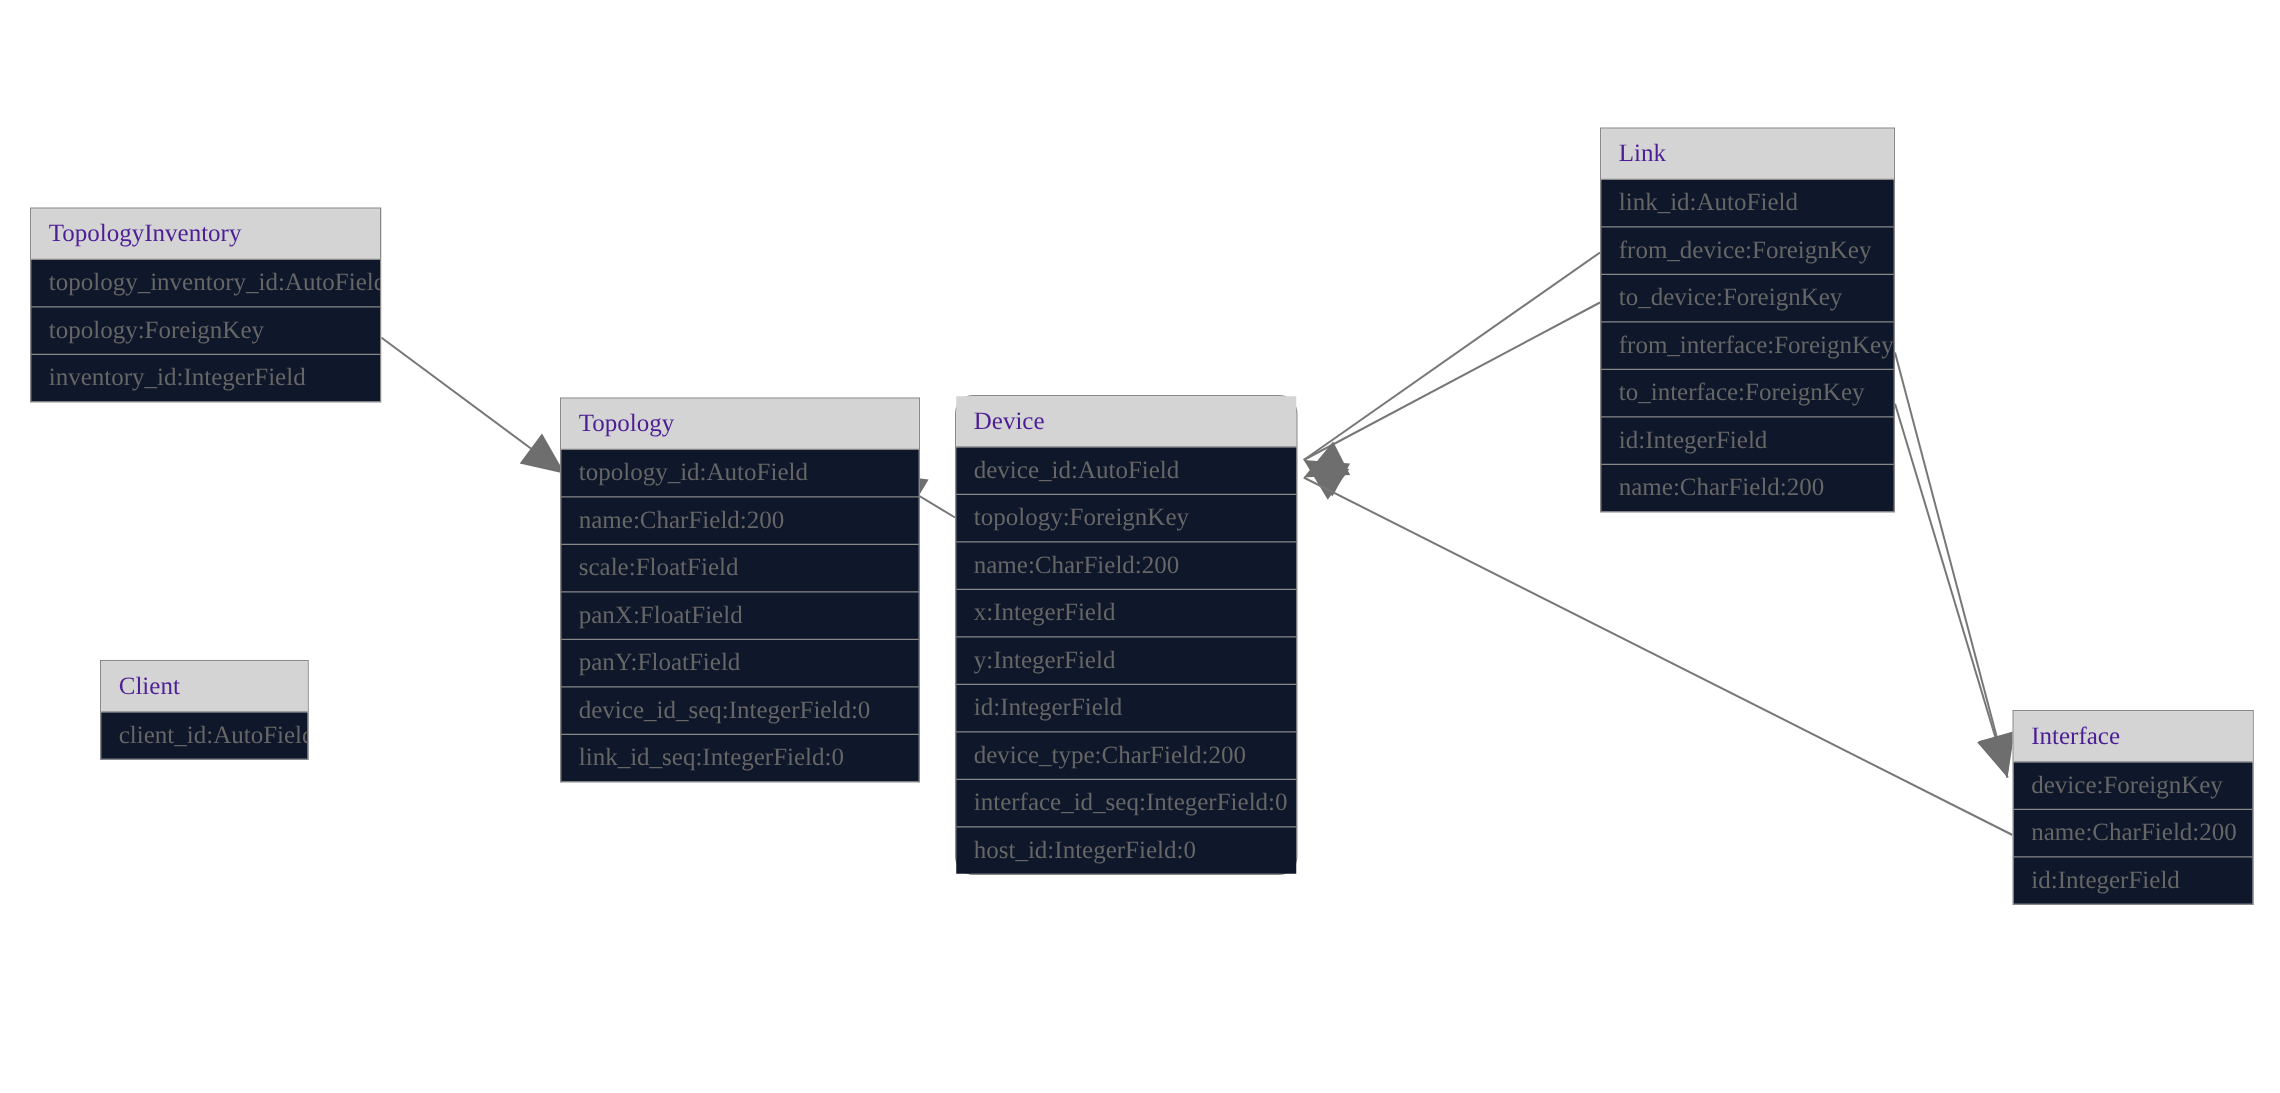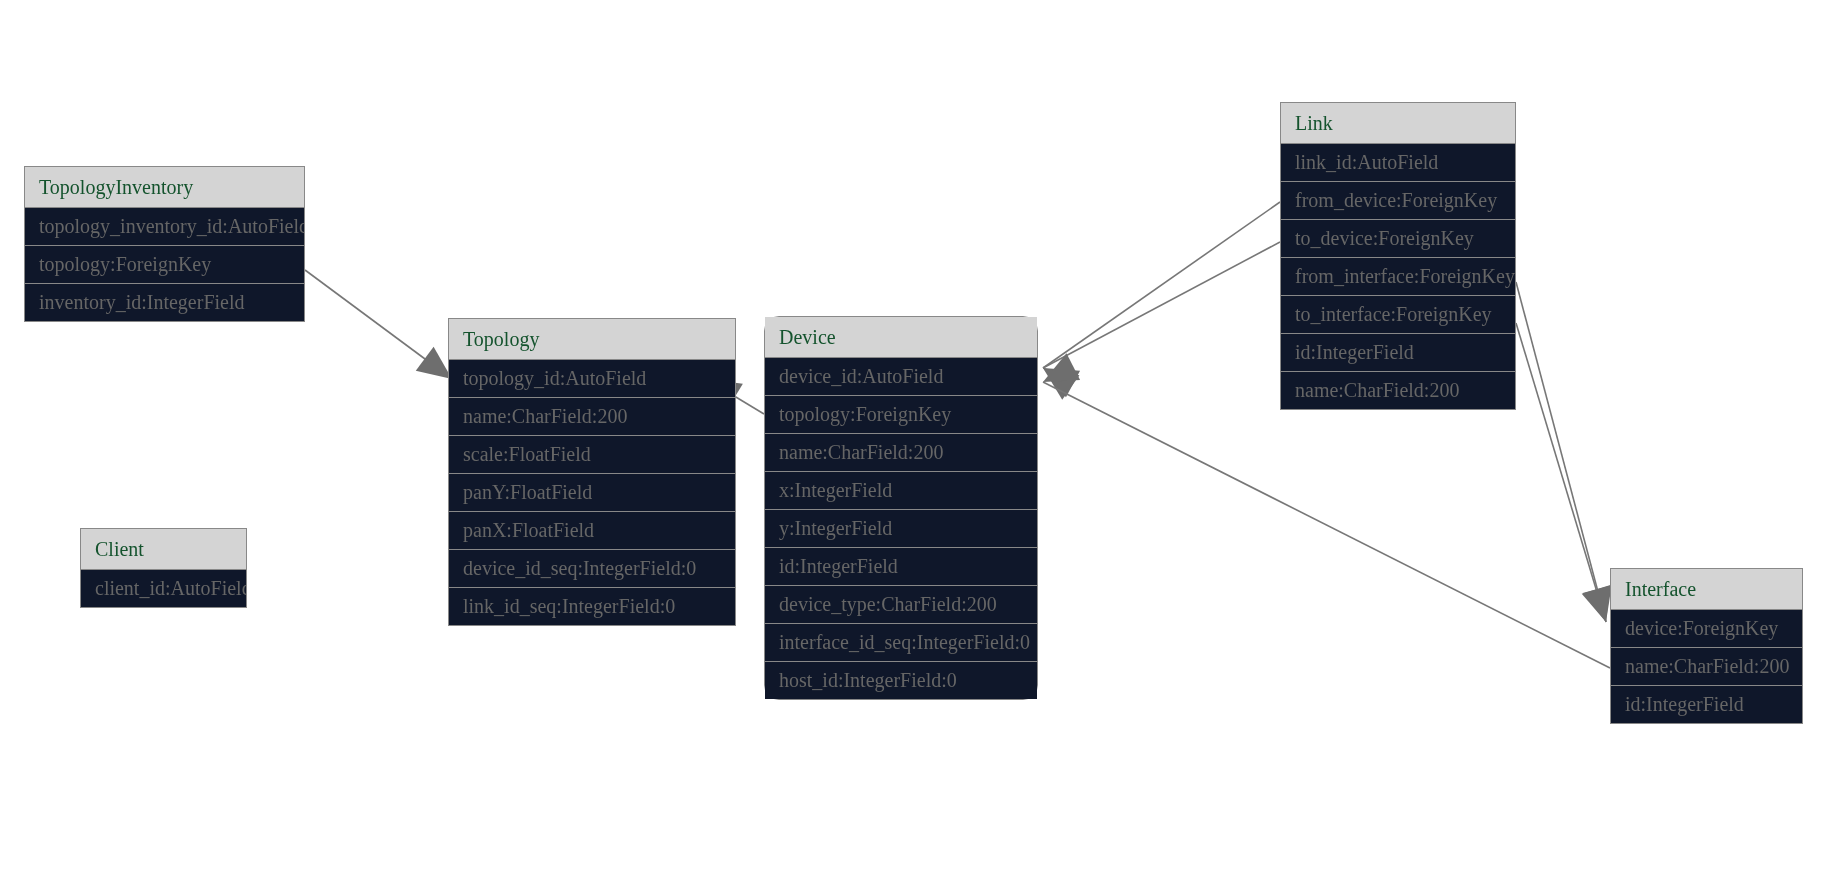--- a/index.html
+++ b/index.html
@@ -28,21 +28,21 @@
     position: absolute;
     box-sizing: border-box;
     border: 1px solid #888888;
     background: #ffffff;
     z-index: 5;
   }
   .entity-header {
     box-sizing: border-box;
     background: #d4d4d4;
     border-bottom: 1px solid #888888;
-    color: #14532d;
+    color: #4c1d95;
     font-size: 20px;
     line-height: 22px;
     padding: 9px 0 9px 14px;
     white-space: nowrap;
     overflow: hidden;
   }
   .entity-fields {
     display: block;
   }
   .field-row {
@@ -110,22 +110,22 @@
         <div class="entity-fields">
           <div class="field-row">client_id:AutoField</div>
         </div>
       </div>
       <div class="entity" style="left: 448px; top: 318px; width: 288px;">
         <div class="entity-header">Topology</div>
         <div class="entity-fields">
           <div class="field-row">topology_id:AutoField</div>
           <div class="field-row">name:CharField:200</div>
           <div class="field-row">scale:FloatField</div>
+          <div class="field-row">panX:FloatField</div>
           <div class="field-row">panY:FloatField</div>
-          <div class="field-row">panX:FloatField</div>
           <div class="field-row">device_id_seq:IntegerField:0</div>
           <div class="field-row">link_id_seq:IntegerField:0</div>
         </div>
       </div>
       <div class="entity" style="left: 764px; top: 316px; width: 274px; border-radius: 15px;">
         <div class="entity-header">Device</div>
         <div class="entity-fields">
           <div class="field-row">device_id:AutoField</div>
           <div class="field-row">topology:ForeignKey</div>
           <div class="field-row">name:CharField:200</div>

